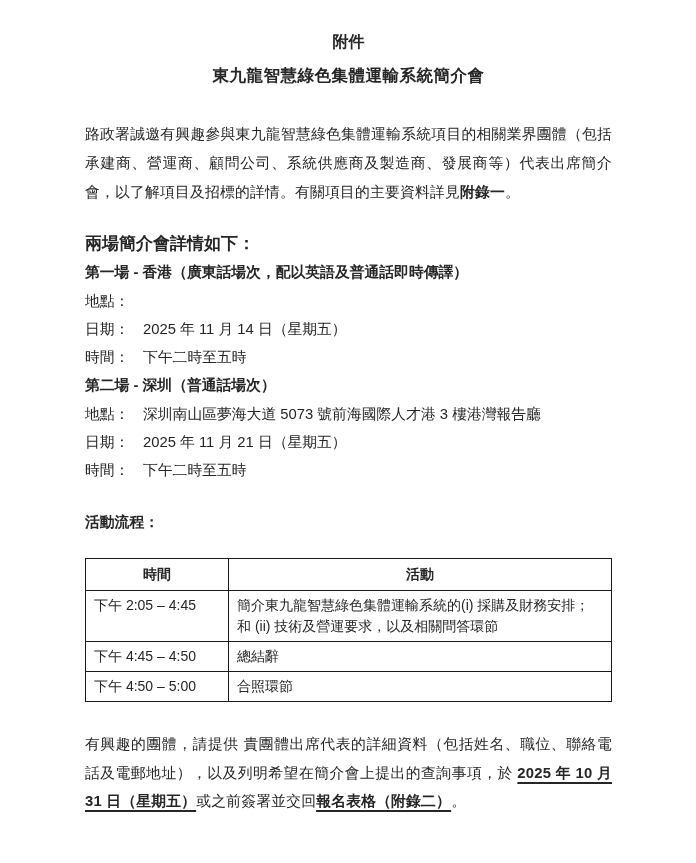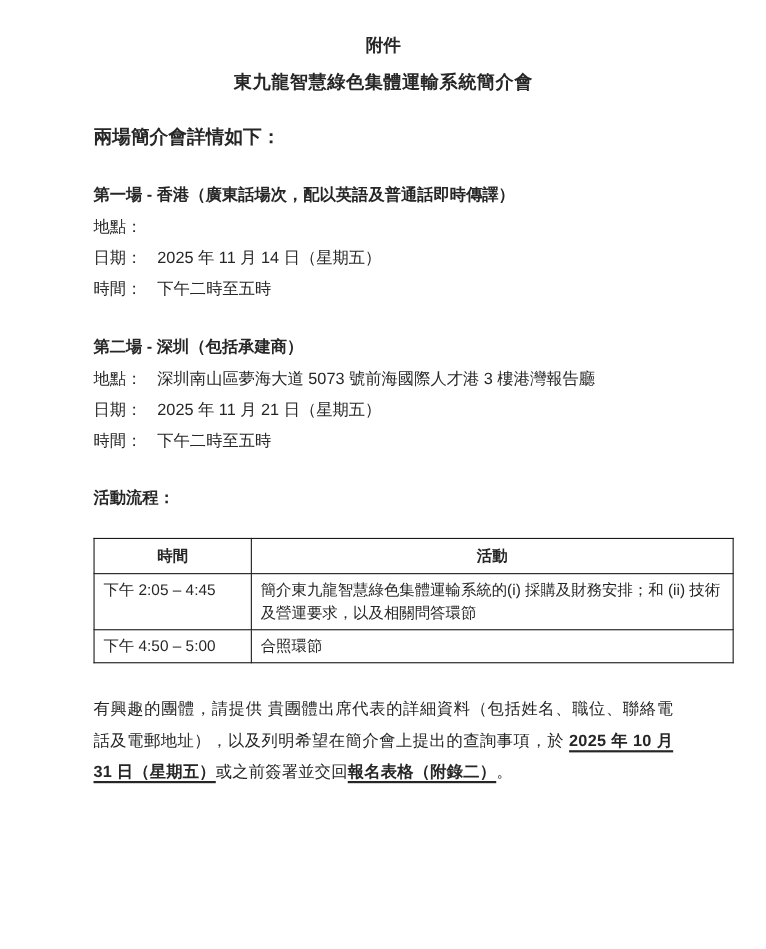--- a/index.html
+++ b/index.html
@@ -40,21 +40,21 @@
     text-decoration: underline;
     text-decoration-thickness: 1.5px;
     text-underline-offset: 4px;
   }
   .sessions-heading {
     margin-top: 22px;
     font-size: 17px;
     font-weight: bold;
     line-height: 29px;
   }
-  .session { margin-top: 25px; }
+  .session { margin-top: 0; }
   .session-heading {
     font-size: 14.8px;
     font-weight: bold;
     line-height: 29px;
   }
   .detail-row {
     display: flex;
     font-size: 14.8px;
     line-height: 28px;
   }
@@ -63,21 +63,21 @@
     flex: 0 0 58px;
   }
   .programme-heading {
     margin-top: 24px;
     font-size: 14.8px;
     font-weight: bold;
     line-height: 29px;
   }
   table.programme {
     margin-top: 21px;
-    width: 582px;
+    width: 527px;
     border-collapse: collapse;
     table-layout: fixed;
     border: 1.5px solid #1a1a1a;
   }
   table.programme th, table.programme td {
     border: 1px solid #1a1a1a;
     font-size: 14px;
     vertical-align: middle;
   }
   table.programme th {
@@ -97,40 +97,41 @@
 </style>
 </head>
 <body>
 
 <div class="doc">
 
   <div class="center attachment-label">附件</div>
 
   <div class="center doc-title">東九龍智慧綠色集體運輸系統簡介會</div>
 
+  <p class="para intro"><span>路政署誠邀有興趣參與東九龍智慧綠色集體運輸系統項目的相關業界團體（包括承建商、營運商、顧問公司、系統供應商及製造商、發展商等）代表出席簡介會，以了解項目及招標的詳情。有關項目的主要資料詳見</span><span class="bold">附錄一</span><span>。</span></p>
 
   <div class="sessions-heading">兩場簡介會詳情如下：</div>
 
   <div class="session">
     <div class="session-heading">第一場 - 香港（廣東話場次，配以英語及普通話即時傳譯）</div>
     <div class="detail-row">
       <span class="detail-label">地點：</span>
     </div>
     <div class="detail-row">
       <span class="detail-label">日期：</span>
       <span>2025 年 11 月 14 日（星期五）</span>
     </div>
     <div class="detail-row">
       <span class="detail-label">時間：</span>
       <span>下午二時至五時</span>
     </div>
   </div>
 
   <div class="session">
-    <div class="session-heading">第二場 - 深圳（包括承建商）</div>
+    <div class="session-heading">第二場 - 深圳（普通話場次）</div>
     <div class="detail-row">
       <span class="detail-label">地點：</span>
       <span>深圳南山區夢海大道 5073 號前海國際人才港 3 樓港灣報告廳</span>
     </div>
     <div class="detail-row">
       <span class="detail-label">日期：</span>
       <span>2025 年 11 月 21 日（星期五）</span>
     </div>
     <div class="detail-row">
       <span class="detail-label">時間：</span>
@@ -150,20 +151,24 @@
         <th>時間</th>
         <th>活動</th>
       </tr>
     </thead>
     <tbody>
       <tr>
         <td style="vertical-align: top;">下午 2:05 – 4:45</td>
         <td>簡介東九龍智慧綠色集體運輸系統的(i) 採購及財務安排；和 (ii) 技術及營運要求，以及相關問答環節</td>
       </tr>
       <tr>
+        <td>下午 4:45 – 4:50</td>
+        <td>總結辭</td>
+      </tr>
+      <tr>
         <td>下午 4:50 – 5:00</td>
         <td>合照環節</td>
       </tr>
     </tbody>
   </table>
 
   <p class="para closing"><span>有興趣的團體，請提供 貴團體出席代表的詳細資料（包括姓名、職位、聯絡電話及電郵地址），以及列明希望在簡介會上提出的查詢事項，於 </span><span class="bold u">2025 年 10 月 31 日（星期五）</span><span>或之前簽署並交回</span><span class="bold u">報名表格（附錄二）</span><span>。</span></p>
 
 </div>
 

